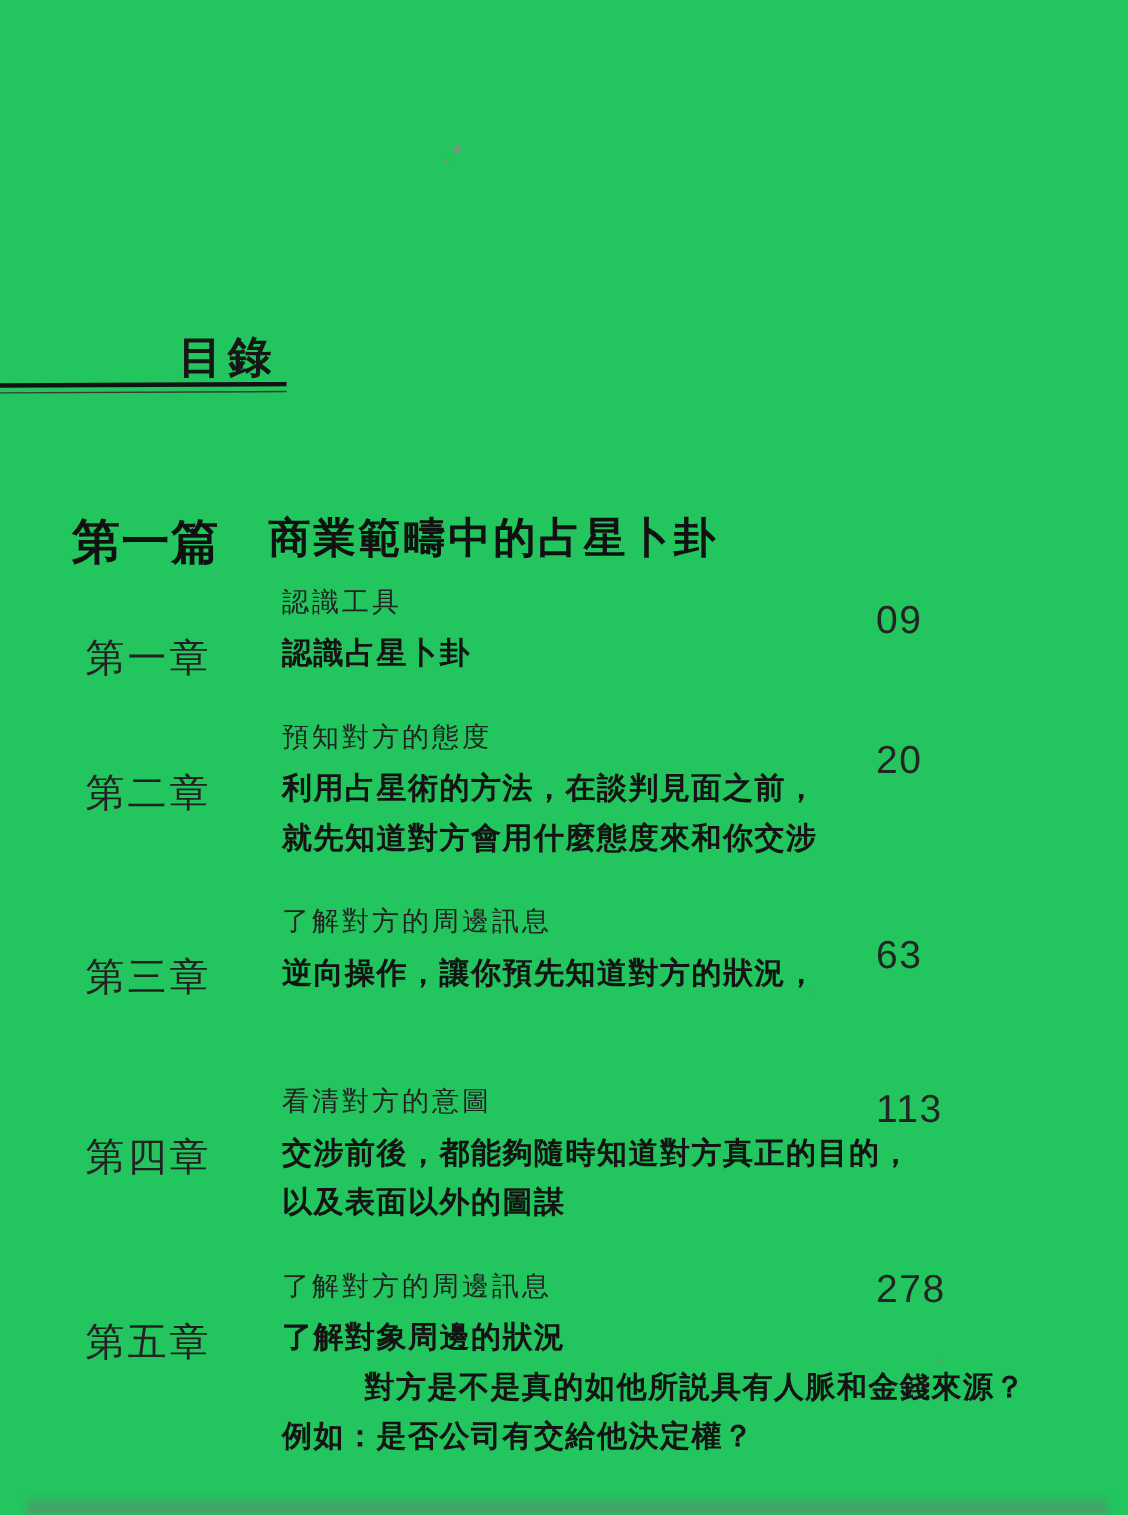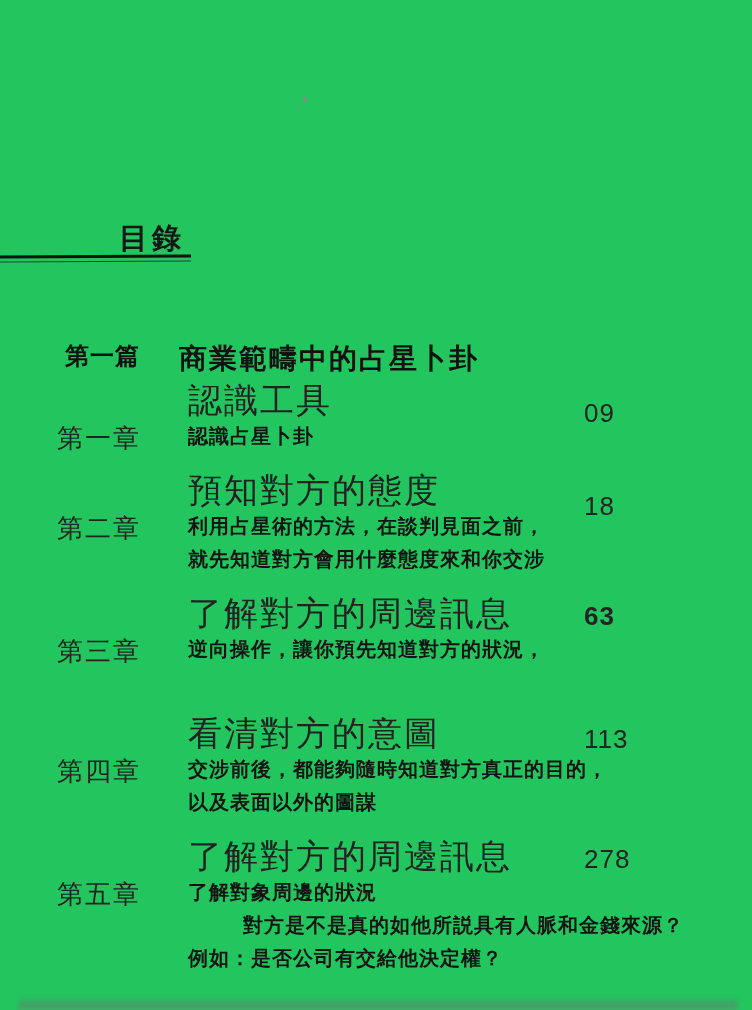--- a/index.html
+++ b/index.html
@@ -45,23 +45,23 @@
     position: absolute;
     left: 0;
     top: 340px;
     width: 752px;
     font-family: "Liberation Sans", "DejaVu Sans", sans-serif;
     font-weight: 700;
     color: #111;
   }
   .part-label {
     position: absolute;
-    left: 65px;
+    left: 48px;
     top: 0;
-    font-size: 24px;
+    font-size: 32px;
     letter-spacing: 1px;
     white-space: nowrap;
   }
   .part-title {
     position: absolute;
     left: 179px;
     top: 0;
     font-size: 28px;
     letter-spacing: 2px;
     white-space: nowrap;
@@ -84,21 +84,21 @@
     white-space: nowrap;
     margin-top: 19px;
   }
   .ch-content {
     position: absolute;
     left: 188px;
     top: 0;
     width: 430px;
   }
   .ch-title {
-    font-size: 34px;
+    font-size: 18px;
     line-height: 30px;
     letter-spacing: 2px;
     font-weight: 400;
     color: #222;
     white-space: nowrap;
   }
   .ch-subs {
     margin-top: 4px;
     font-family: "Liberation Sans", "DejaVu Sans", sans-serif;
     font-weight: 700;
@@ -115,21 +115,21 @@
     font-family: "Liberation Sans", "DejaVu Sans", sans-serif;
     font-weight: 400;
     font-size: 26px;
     letter-spacing: 1px;
     color: #242424;
     white-space: nowrap;
   }
   
   #ch0 { top: 386px; } #ch0 .ch-page { top: 12px; }
   #ch1 { top: 476px; } #ch1 .ch-page { top: 15px; }
-  #ch2 { top: 599px; } #ch2 .ch-page { top: 2px; font-weight: bold; }
+  #ch2 { top: 599px; } #ch2 .ch-page { top: 22px; }
   #ch3 { top: 719px; } #ch3 .ch-page { top: 5px; }
   #ch4 { top: 842px; } #ch4 .ch-page { top: 2px; }
 
   
   .scan-speck {
     position: absolute;
     background: #8a8a8a;
     border-radius: 50%;
   }
   .speck-a { left: 303px; top: 97px; width: 4px; height: 5px; }
@@ -172,21 +172,21 @@
 
   <div class="chapter" id="ch1">
     <span class="ch-label">第二章</span>
     <div class="ch-content">
       <div class="ch-title">預知對方的態度</div>
       <div class="ch-subs">
         <div class="sub-line">利用占星術的方法，在談判見面之前，</div>
         <div class="sub-line">就先知道對方會用什麼態度來和你交涉</div>
       </div>
     </div>
-    <span class="ch-page">18</span>
+    <span class="ch-page">20</span>
   </div>
 
   <div class="chapter" id="ch2">
     <span class="ch-label">第三章</span>
     <div class="ch-content">
       <div class="ch-title">了解對方的周邊訊息</div>
       <div class="ch-subs">
         <div class="sub-line">逆向操作，讓你預先知道對方的狀況，</div>
       </div>
     </div>

